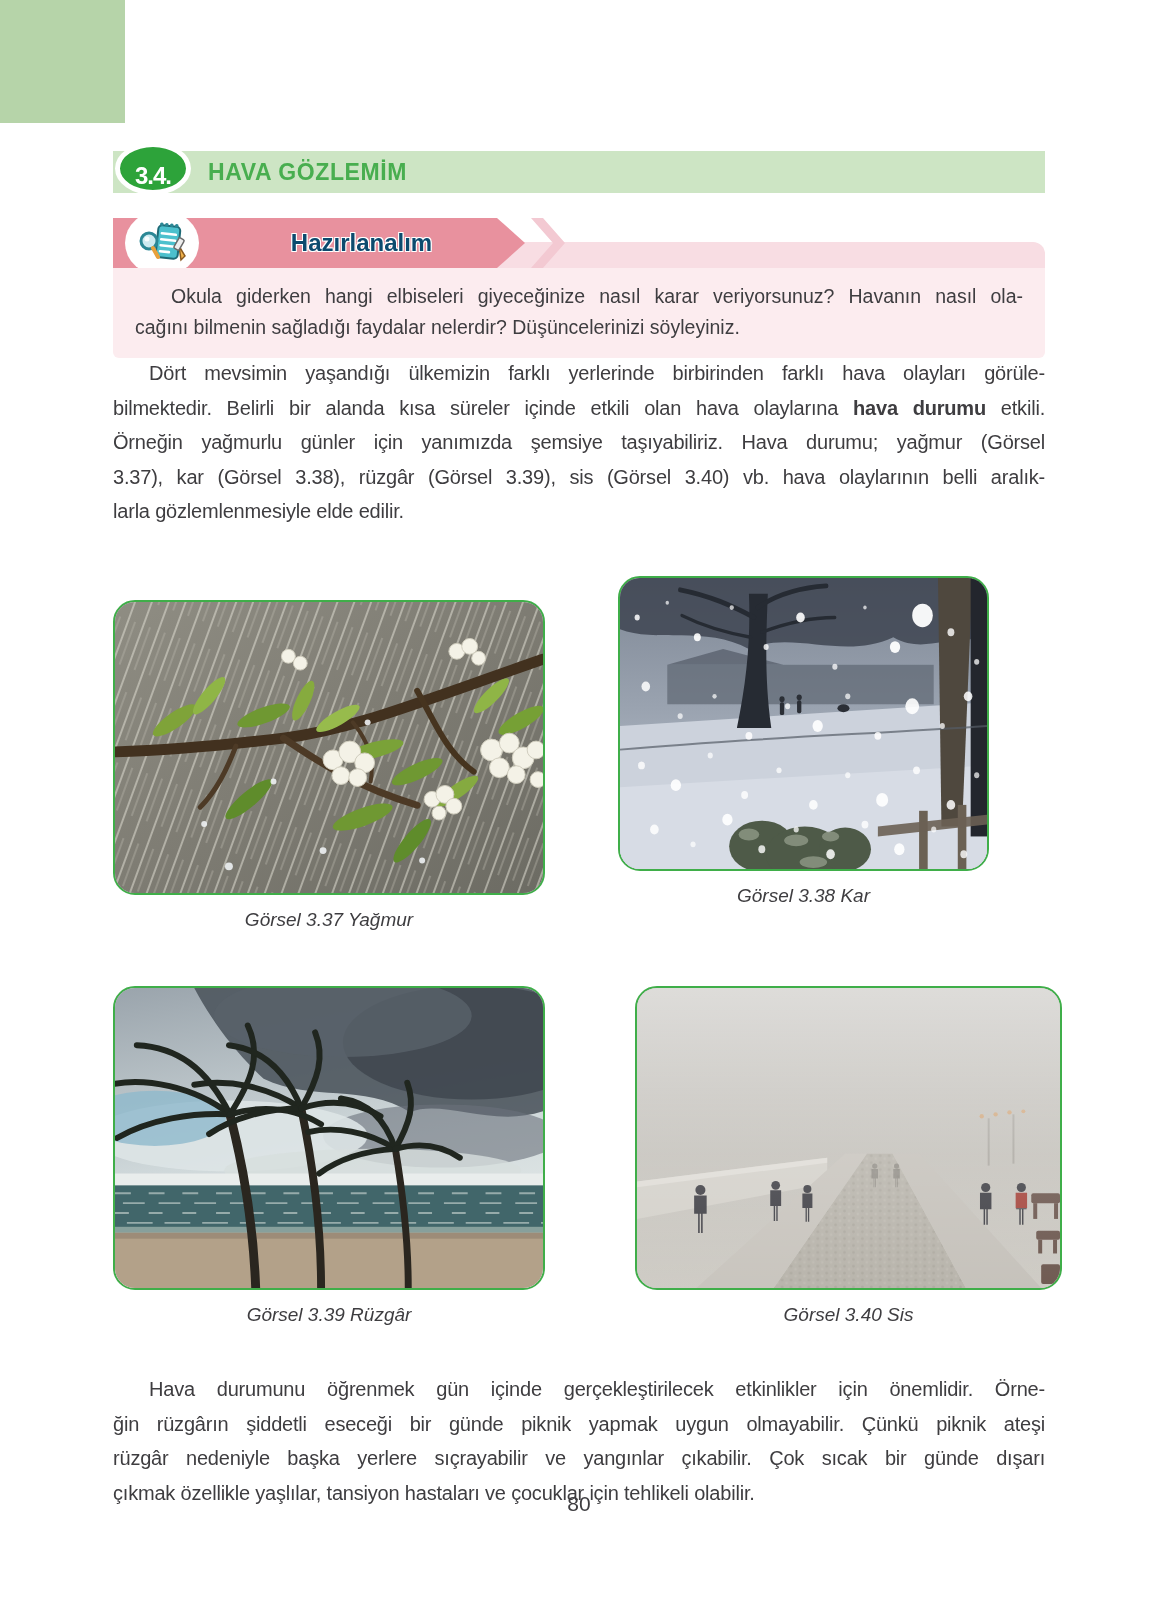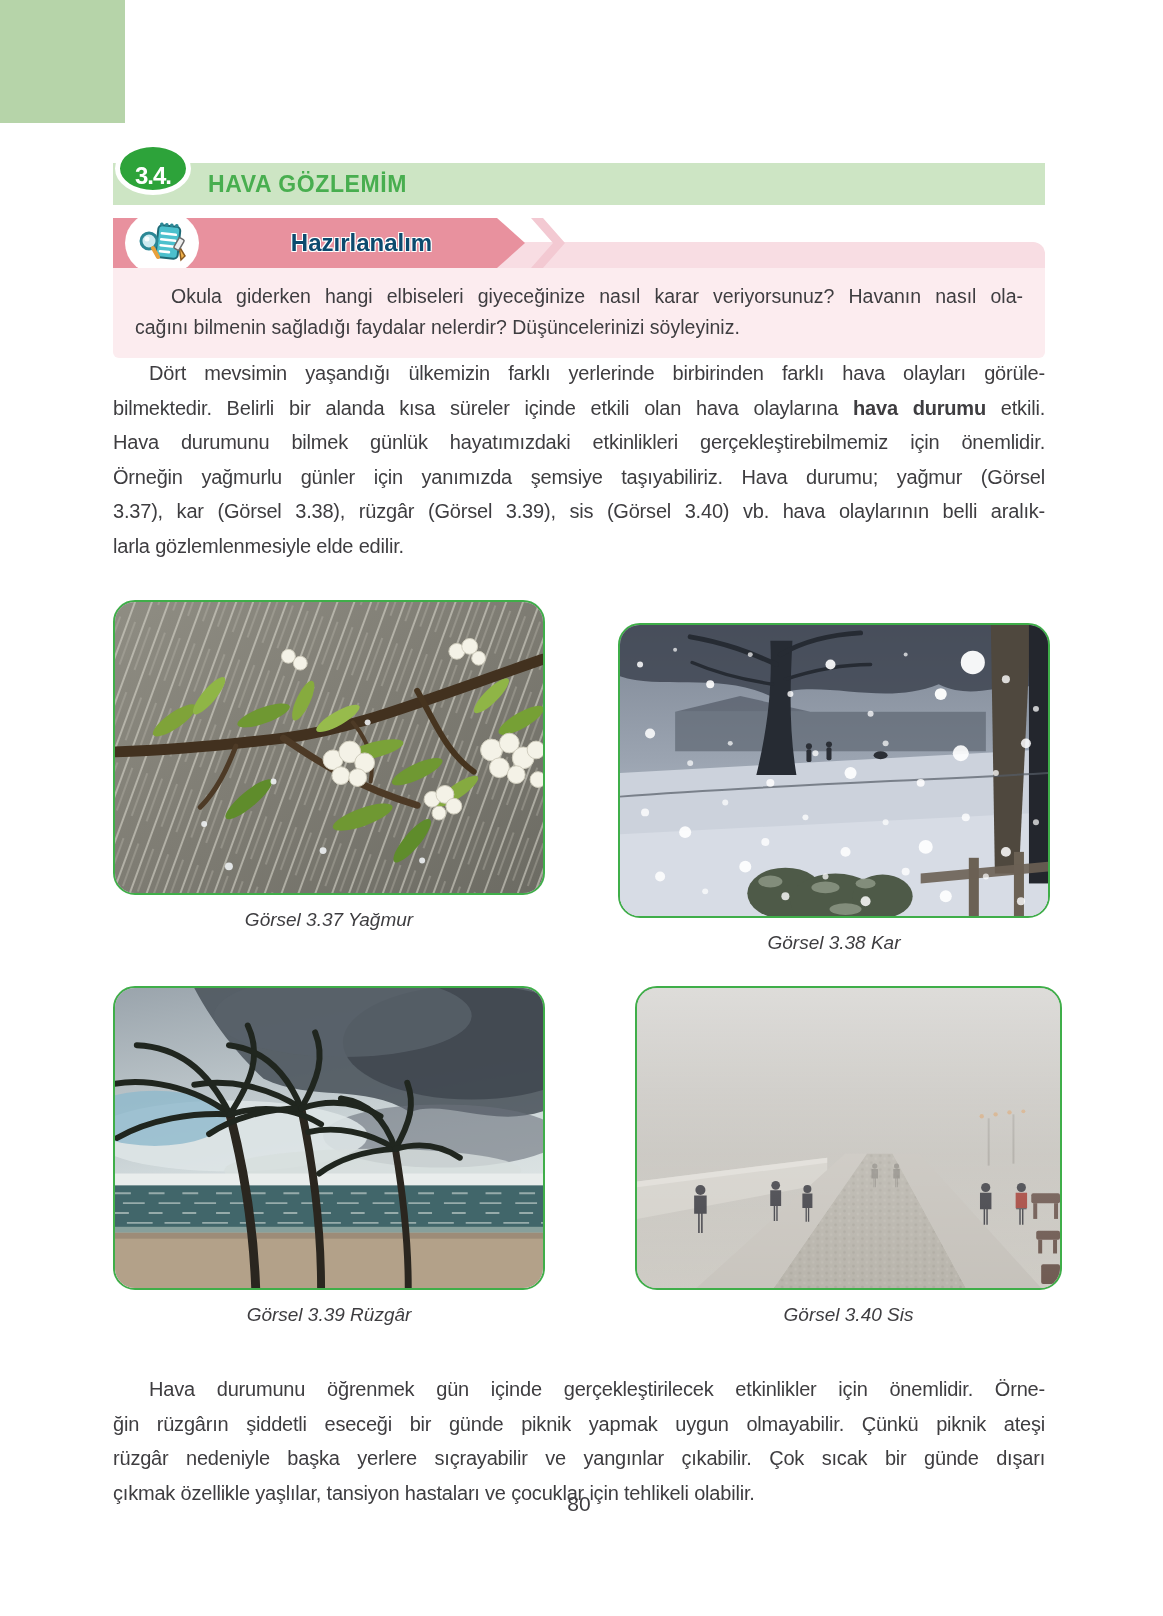--- a/index.html
+++ b/index.html
@@ -3,21 +3,21 @@
 <meta charset="utf-8">
 <style>
   html,body{margin:0;padding:0;background:#ffffff;}
   .page{position:relative;width:1163px;height:1616px;background:#fff;overflow:hidden;
         font-family:"Liberation Sans",sans-serif;color:#3e3d40;}
   .corner{position:absolute;left:0;top:0;width:125px;height:123px;background:var(--green-corner);}
   .content{position:absolute;left:113px;top:0;width:932px;height:1616px;}
 
   
   .section-header{position:absolute;left:0;top:147px;width:932px;height:42px;}
-  .shbar{position:absolute;left:0;top:16px;width:932px;height:42px;background:var(--green-bar);
+  .shbar{position:absolute;left:0;top:4px;width:932px;height:42px;background:var(--green-bar);
          display:flex;align-items:center;padding-left:95px;box-sizing:border-box;}
   .shtitle{color:var(--green-title);font-weight:700;font-size:23px;letter-spacing:.6px;}
   .shbadge{position:absolute;left:2px;top:-5px;width:76px;height:53px;border-radius:50%;
            background:var(--green-badge);border:5px solid #fff;box-sizing:border-box;
            display:flex;align-items:flex-end;justify-content:center;
            color:#fff;font-weight:700;font-size:24px;letter-spacing:-1px;}
 
   
   .prep-banner{position:absolute;left:0;top:218px;width:932px;height:50px;}
   .prep-band{position:absolute;left:380px;right:0;top:24px;height:26px;background:var(--pink-band);
@@ -42,21 +42,21 @@
   .intro{position:absolute;left:0;top:356px;width:932px;font-size:20px;line-height:34.5px;letter-spacing:-.2px;}
   .outro{position:absolute;left:0;top:1372px;width:932px;font-size:20px;line-height:34.5px;letter-spacing:-.2px;}
   .tline{text-align:justify;text-align-last:justify;}
   .tline.tlast{text-align-last:left;}
   .tline.tindent{text-indent:36px;}
   .bseg{font-weight:700;}
 
   
   .figure{position:absolute;}
   .f1{left:0;top:600px;width:432px;}
-  .f2{left:505px;top:623px;width:432px;}
+  .f2{left:505px;top:576px;width:371px;}
   .f3{left:0;top:986px;width:432px;}
   .f4{left:522px;top:986px;width:427px;}
   .photo{display:block;width:100%;border:2px solid var(--green-photo-border);border-radius:22px;
          overflow:hidden;box-sizing:border-box;background:#ccc;}
   .photo svg{display:block;width:100%;height:100%;}
   .ph-r1{height:295px;}
   .ph-r2{height:304px;}
   .figcap{margin-top:14px;text-align:center;font-style:italic;font-size:19px;color:#3e3d40;}
 
   .pageno{position:absolute;left:0;top:1492px;width:932px;text-align:center;font-size:21px;color:#3e3d40;}
@@ -111,21 +111,20 @@
     </div>
 
     <div class="prep-box">
         <div class="tline tindent"><span>Okula giderken hangi elbiseleri giyeceğinize nasıl karar veriyorsunuz? Havanın nasıl ola-</span></div>
         <div class="tline tlast"><span>cağını bilmenin sağladığı faydalar nelerdir? Düşüncelerinizi söyleyiniz.</span></div>
       </div>
 
     <div class="intro">
         <div class="tline tindent"><span>Dört mevsimin yaşandığı ülkemizin farklı yerlerinde birbirinden farklı hava olayları görüle-</span></div>
         <div class="tline"><span>bilmektedir. Belirli bir alanda kısa süreler içinde etkili olan hava olaylarına </span><span class="bseg">hava durumu</span><span> etkili.</span></div>
-        <div class="tline"><span>Hava durumunu bilmek günlük hayatımızdaki etkinlikleri gerçekleştirebilmemiz için önemlidir.</span></div>
         <div class="tline"><span>Örneğin yağmurlu günler için yanımızda şemsiye taşıyabiliriz. Hava durumu; yağmur (Görsel</span></div>
         <div class="tline"><span>3.37), kar (Görsel 3.38), rüzgâr (Görsel 3.39), sis (Görsel 3.40) vb. hava olaylarının belli aralık-</span></div>
         <div class="tline tlast"><span>larla gözlemlenmesiyle elde edilir.</span></div>
       </div>
 
     <div class="figure f1">
       <div class="photo ph-r1">
         <svg viewBox="0 0 432 295" preserveAspectRatio="none" aria-hidden="true">
           <defs>
             <linearGradient id="rbg" x1="0" y1="0" x2="1" y2="1">

